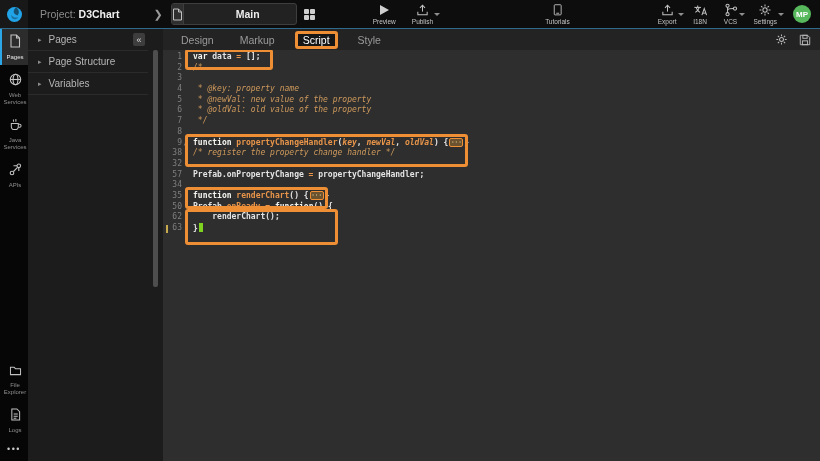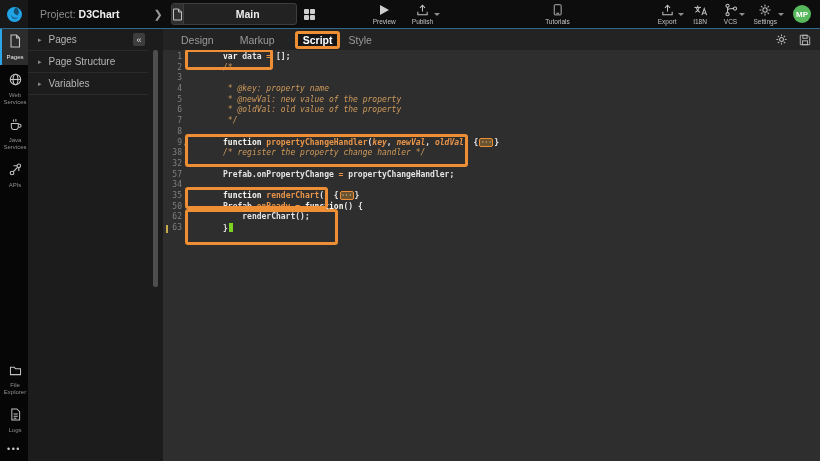--- a/index.html
+++ b/index.html
@@ -48,31 +48,31 @@
   .exp-fill{flex:1;}
 
   
   .divider{width:15px;flex:0 0 15px;background:#1c1c1c;position:relative;}
   .divider .thumb{position:absolute;left:5px;top:21px;width:5px;height:237px;background:#4e4e4e;border-radius:2px;}
 
   
   .workspace{flex:1;display:flex;flex-direction:column;min-width:0;}
   .tabbar{height:21px;flex:0 0 21px;background:#232323;display:flex;align-items:center;padding-left:18px;}
   .wtab{font-size:10.5px;color:#9a9a9a;margin-right:26px;cursor:pointer;white-space:nowrap;}
-  .wtab.hl{color:#fff;font-weight:bold;border:3px solid #ee8f35;border-radius:3px;padding:0 5px;margin:0 8px 0 -6px;background:#161616;}
+  .wtab.hl{color:#fff;font-weight:normal;border:3px solid #ee8f35;border-radius:3px;padding:0 5px;margin:0 20px 0 -6px;background:#161616;}
   .tabbar-icons{margin-left:auto;display:flex;align-items:center;gap:11px;padding-right:9px;}
   .tabbar-icons span{display:flex;cursor:pointer;}
 
   
   .editor{flex:1;position:relative;background:#2e2e2e;padding-top:2px;font-family:"DejaVu Sans Mono",monospace;overflow:hidden;}
   .cl{display:flex;height:10.7px;line-height:10.7px;font-size:8px;white-space:pre;}
   .gut{width:24px;flex:0 0 24px;text-align:right;padding-right:5px;color:#7f7f7f;position:relative;box-sizing:border-box;font-weight:normal;}
   .gmark{position:absolute;left:3px;top:1.5px;width:2px;height:8px;background:#c9a94e;}
   .foldg{position:absolute;right:0;top:1px;color:#8a8a8a;font-size:5.5px;}
-  .codeln{padding-left:6px;color:#e6e6e6;font-weight:600;margin-left:30px;}
+  .codeln{padding-left:6px;color:#e6e6e6;font-weight:600;}
   .tok-kw{color:#f5f5f0;font-weight:bold;}
   .tok-pl{color:#e4e4e4;}
   .tok-op{color:#e8954a;}
   .tok-fn{color:#e8954a;}
   .tok-arg{color:#e8954a;font-style:italic;}
   .tok-cm{color:#cf9a5c;font-style:italic;font-weight:normal;}
   .fold-w{display:inline-block;width:12px;height:7px;border:1px solid #ee8f35;background:#6b5330;border-radius:2px;vertical-align:0.5px;margin:0 1px;line-height:5px;font-size:6px;color:#e8cf9e;text-align:center;cursor:pointer;}
   .cursor{display:inline-block;width:4px;height:9px;background:#7ed321;vertical-align:-1.5px;margin-left:1px;}
 
   

